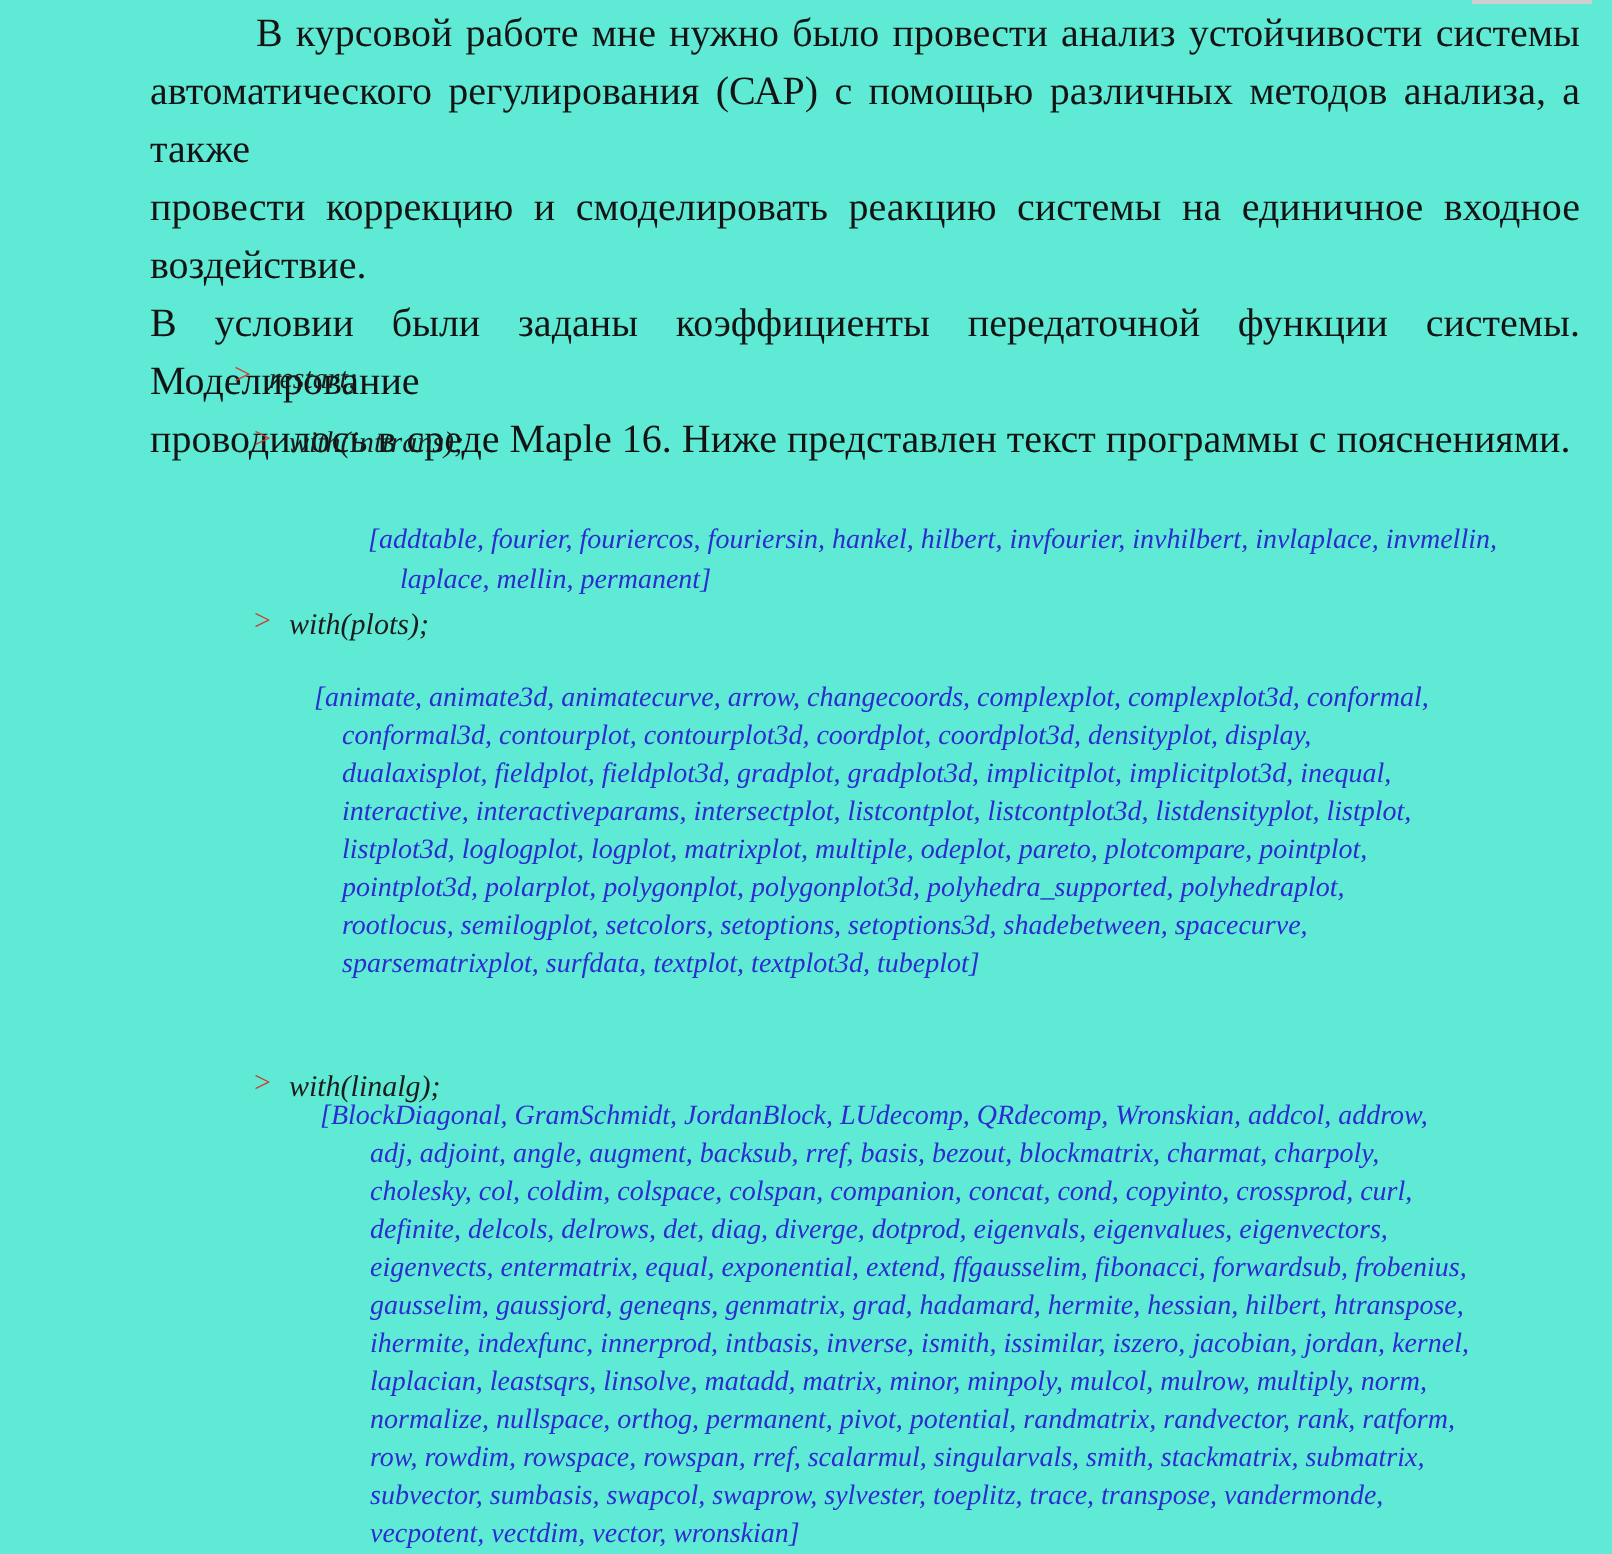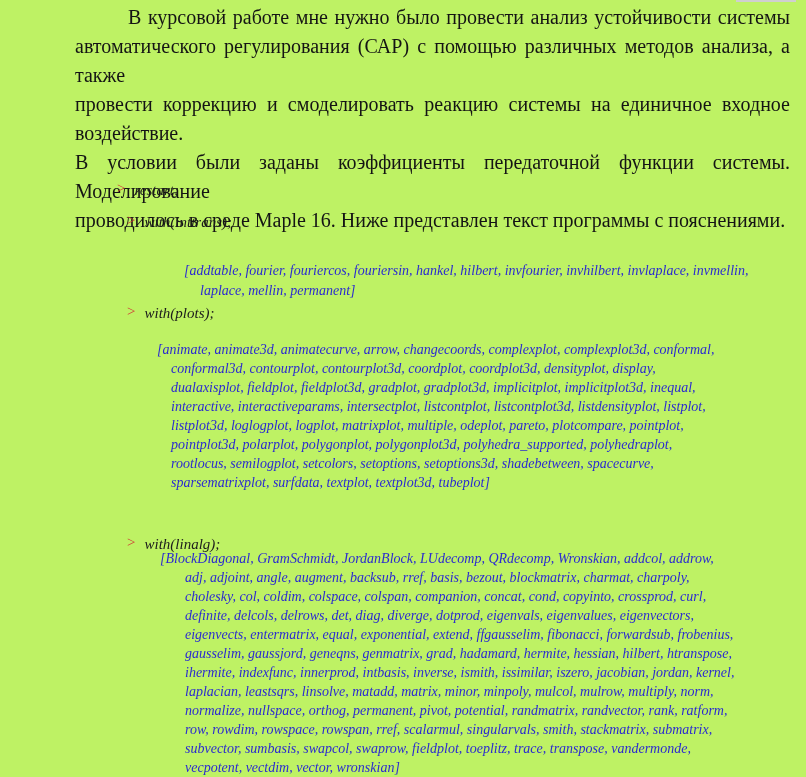--- a/index.html
+++ b/index.html
@@ -4,21 +4,21 @@
 <style>
   html, body {
     margin: 0;
     padding: 0;
     background: #ffffff;
   }
   .page {
     position: relative;
     width: 806px;
     height: 777px;
-    background: #bef264;
+    background: #5eead4;
     overflow: hidden;
     font-family: "Liberation Serif", "DejaVu Serif", serif;
   }
   .top-sliver {
     position: absolute;
     left: 736px;
     top: 0;
     width: 60px;
     height: 2px;
     background: #cfcfcf;
@@ -129,18 +129,18 @@
         <div class="out-line">[BlockDiagonal, GramSchmidt, JordanBlock, LUdecomp, QRdecomp, Wronskian, addcol, addrow,</div>
         <div class="out-line">adj, adjoint, angle, augment, backsub, rref, basis, bezout, blockmatrix, charmat, charpoly,</div>
         <div class="out-line">cholesky, col, coldim, colspace, colspan, companion, concat, cond, copyinto, crossprod, curl,</div>
         <div class="out-line">definite, delcols, delrows, det, diag, diverge, dotprod, eigenvals, eigenvalues, eigenvectors,</div>
         <div class="out-line">eigenvects, entermatrix, equal, exponential, extend, ffgausselim, fibonacci, forwardsub, frobenius,</div>
         <div class="out-line">gausselim, gaussjord, geneqns, genmatrix, grad, hadamard, hermite, hessian, hilbert, htranspose,</div>
         <div class="out-line">ihermite, indexfunc, innerprod, intbasis, inverse, ismith, issimilar, iszero, jacobian, jordan, kernel,</div>
         <div class="out-line">laplacian, leastsqrs, linsolve, matadd, matrix, minor, minpoly, mulcol, mulrow, multiply, norm,</div>
         <div class="out-line">normalize, nullspace, orthog, permanent, pivot, potential, randmatrix, randvector, rank, ratform,</div>
         <div class="out-line">row, rowdim, rowspace, rowspan, rref, scalarmul, singularvals, smith, stackmatrix, submatrix,</div>
-        <div class="out-line">subvector, sumbasis, swapcol, swaprow, fieldplot, toeplitz, trace, transpose, vandermonde,</div>
+        <div class="out-line">subvector, sumbasis, swapcol, swaprow, sylvester, toeplitz, trace, transpose, vandermonde,</div>
         <div class="out-line">vecpotent, vectdim, vector, wronskian]</div>
       </div>
 
   </div>
 </div>
 
 </body></html>

